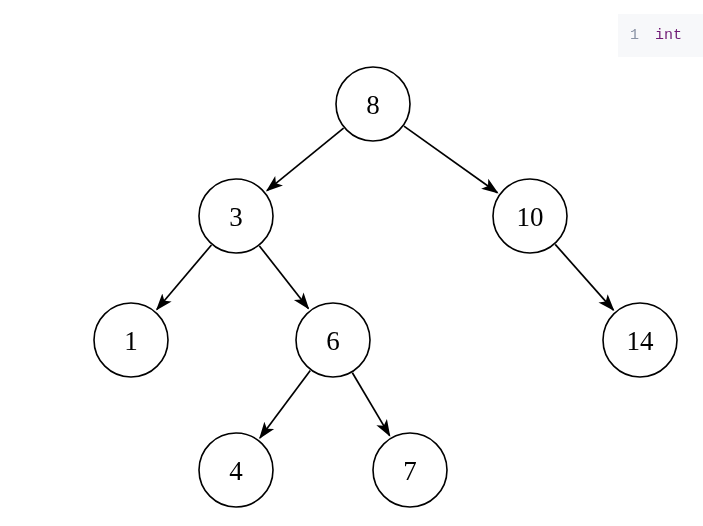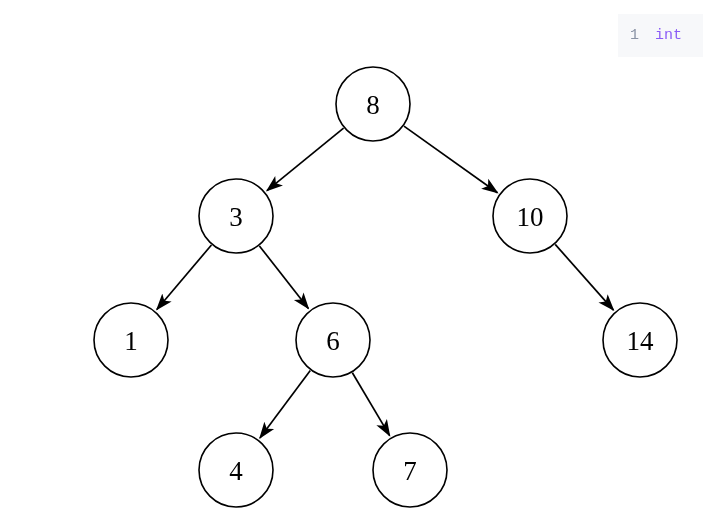--- a/index.html
+++ b/index.html
@@ -62,21 +62,21 @@
     white-space: pre;
   }
   #code-gutter {
     color: #8a93a5;
     padding-left: 12px;
     padding-right: 16px;
     font-family: "Liberation Mono", monospace;
     font-size: 15px;
   }
   #code-text {
-    color: #8b5cf6;
+    color: #701a75;
     font-family: "Liberation Mono", monospace;
     font-size: 15px;
   }
 </style>
 </head>
 <body>
 
 <div id="canvas-root">
 
   <svg id="tree-svg" viewBox="0 0 703 526">

